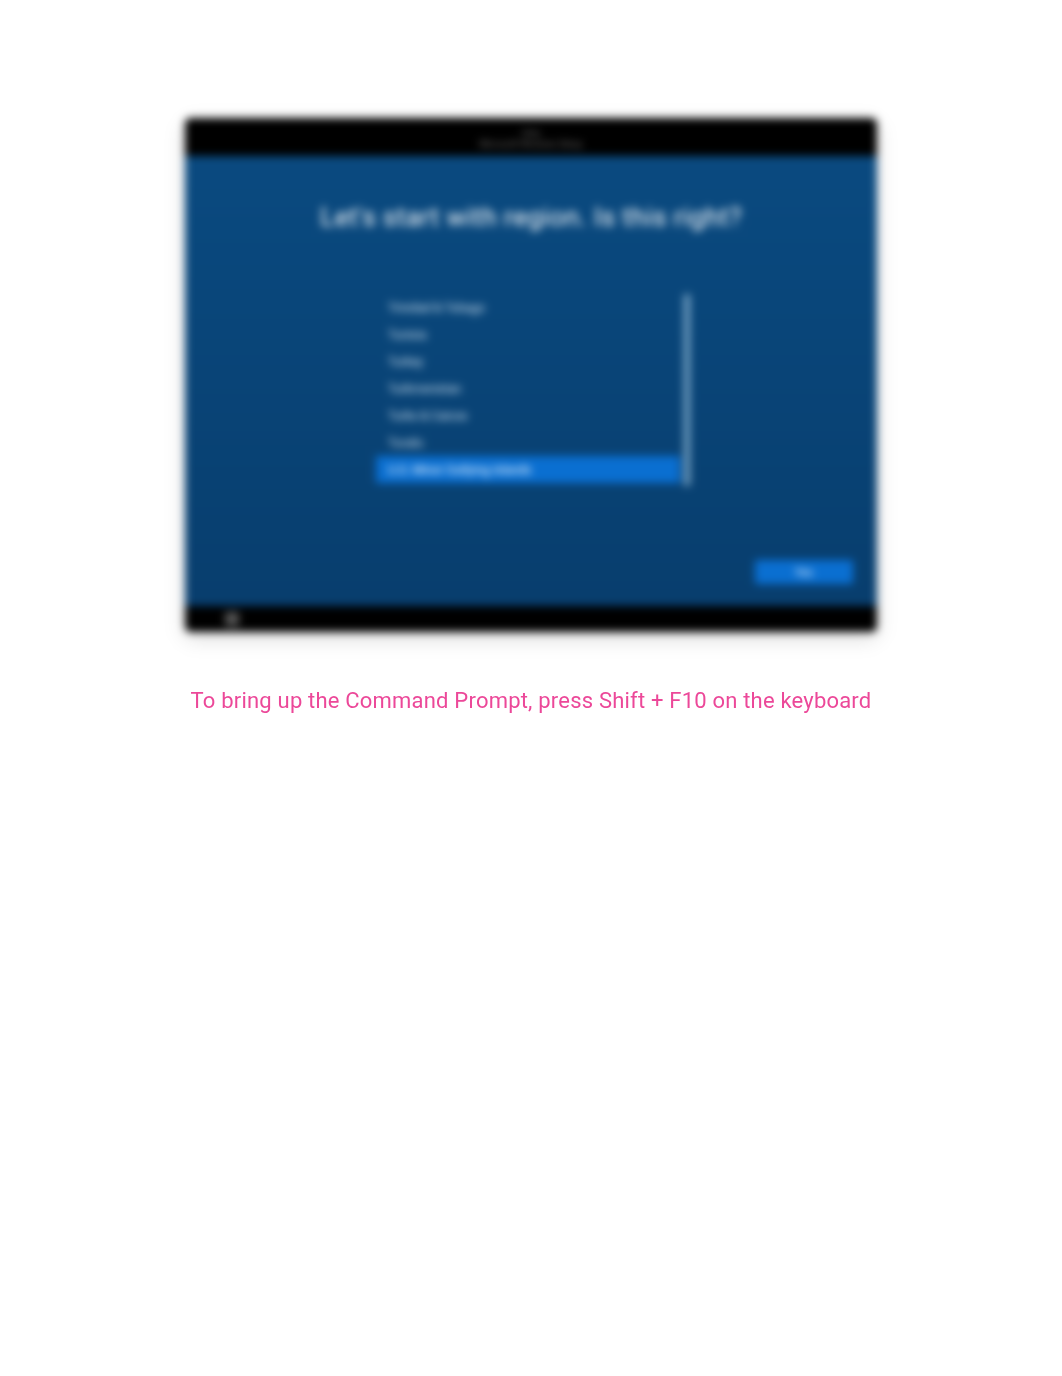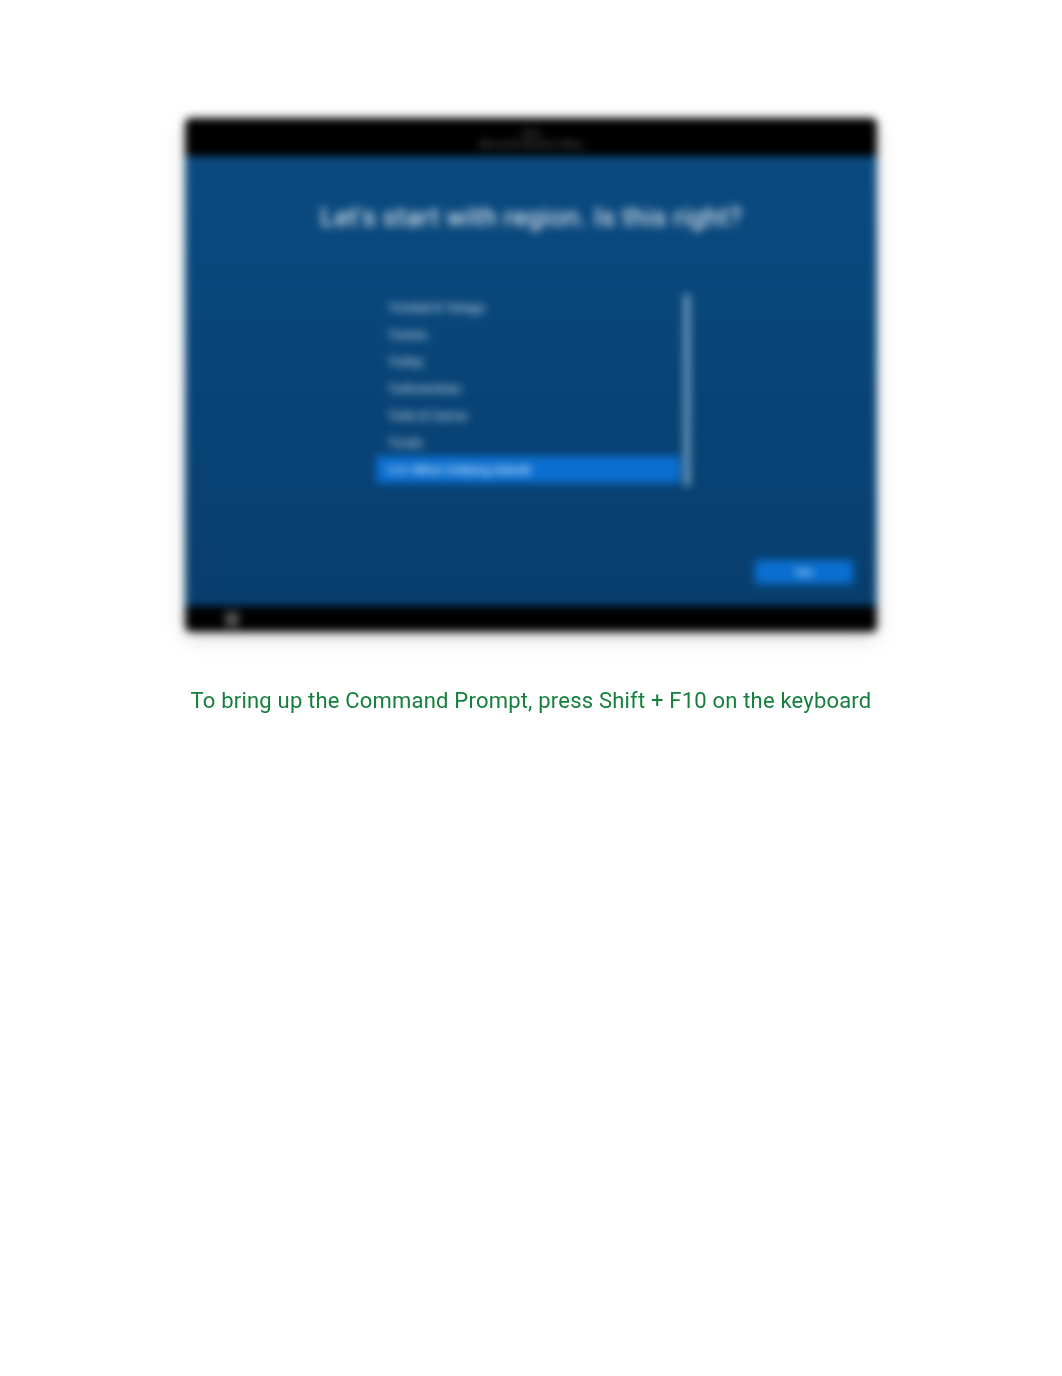--- a/index.html
+++ b/index.html
@@ -107,21 +107,21 @@
     }
     .taskbar-icon {
       width: 14px;
       height: 14px;
       background: #555;
       border-radius: 2px;
     }
     .caption {
       margin-top: 56px;
       font-size: 22px;
-      color: #15803d;
+      color: #ec4899;
       text-align: center;
       width: 100%;
       letter-spacing: 0.2px;
     }
   </style>
 </head>
 <body>
 
 <div class="page-content">
   <div class="screenshot-frame">

